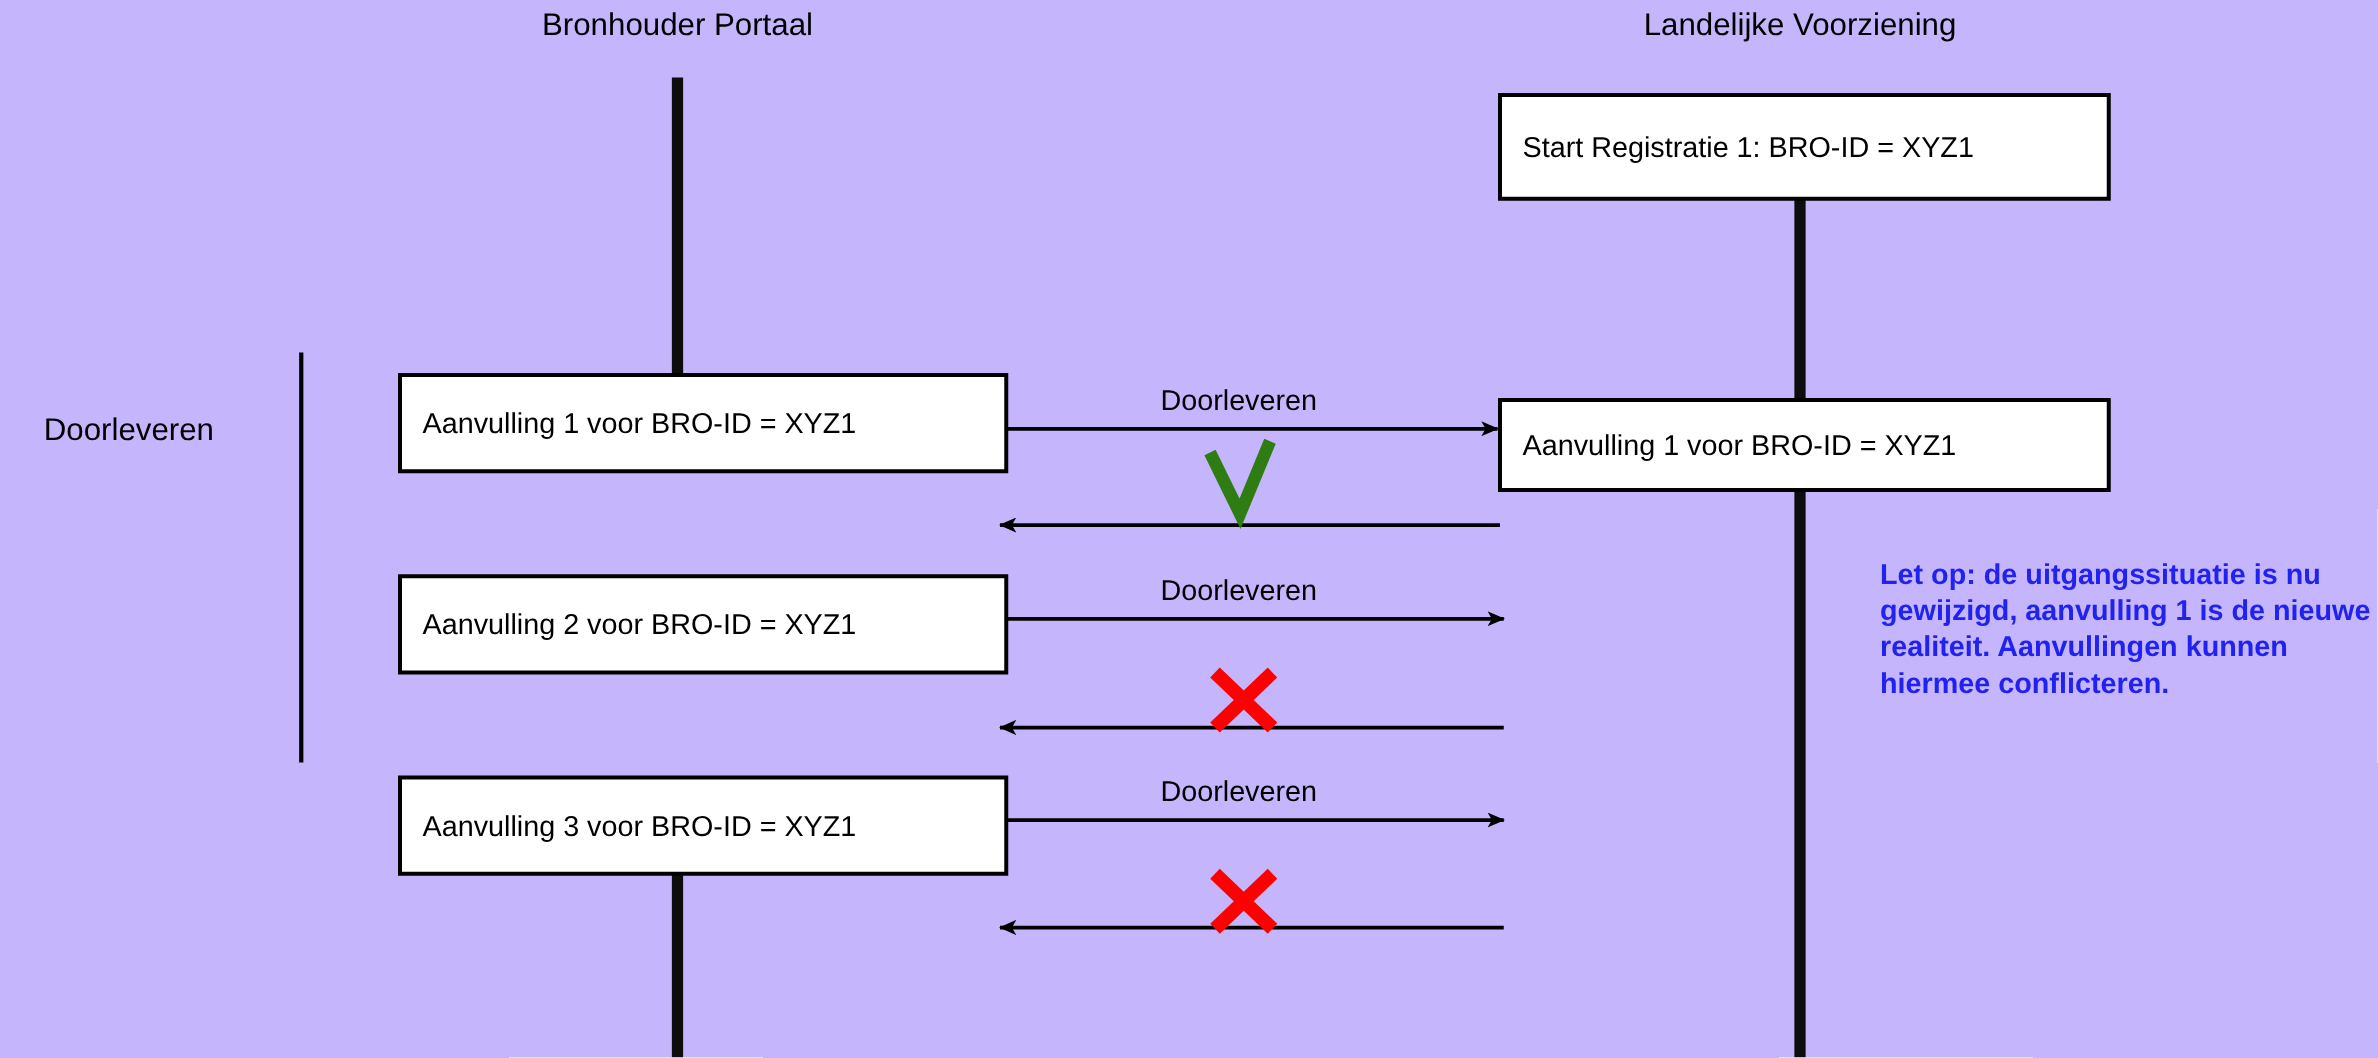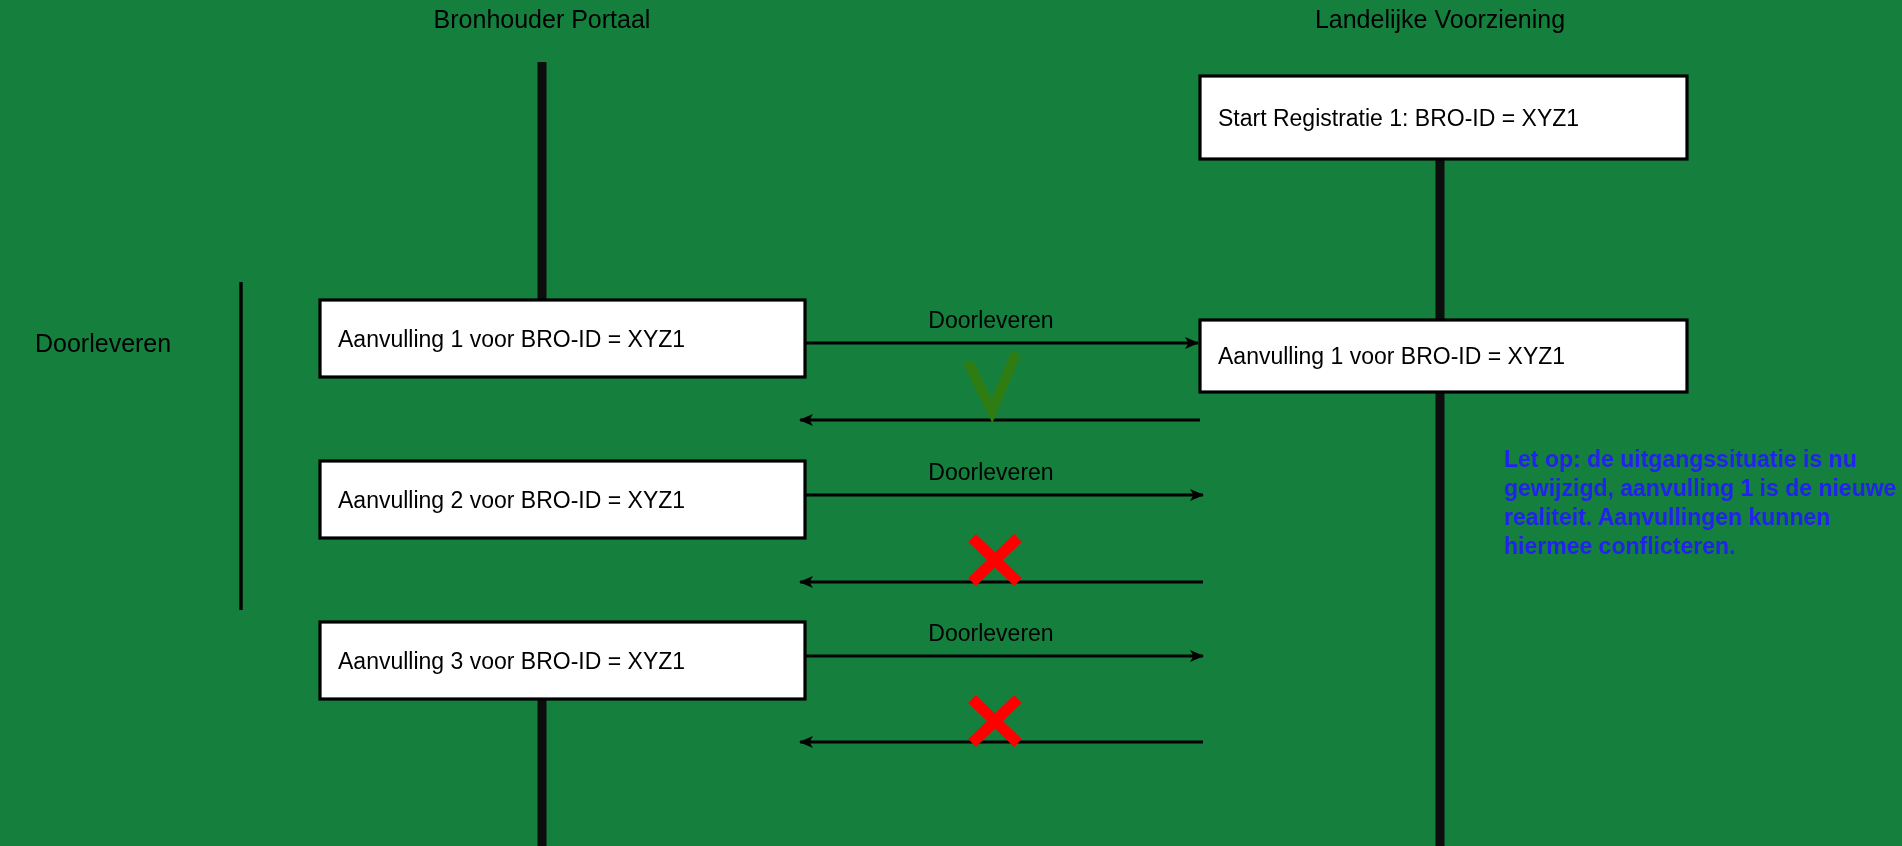--- a/index.html
+++ b/index.html
@@ -11,21 +11,21 @@
   body {
     width: 1902px;
     height: 846px;
     font-family: "Liberation Sans", sans-serif;
     overflow: hidden;
   }
   #diagram-root {
     position: relative;
     width: 1902px;
     height: 846px;
-    background: #15803d;
+    background: #c4b5fd;
   }
   svg#diagram-canvas {
     display: block;
     width: 1902px;
     height: 846px;
   }
   .lane-title {
     font-family: "Liberation Sans", sans-serif;
     font-size: 25px;
     fill: #000000;

